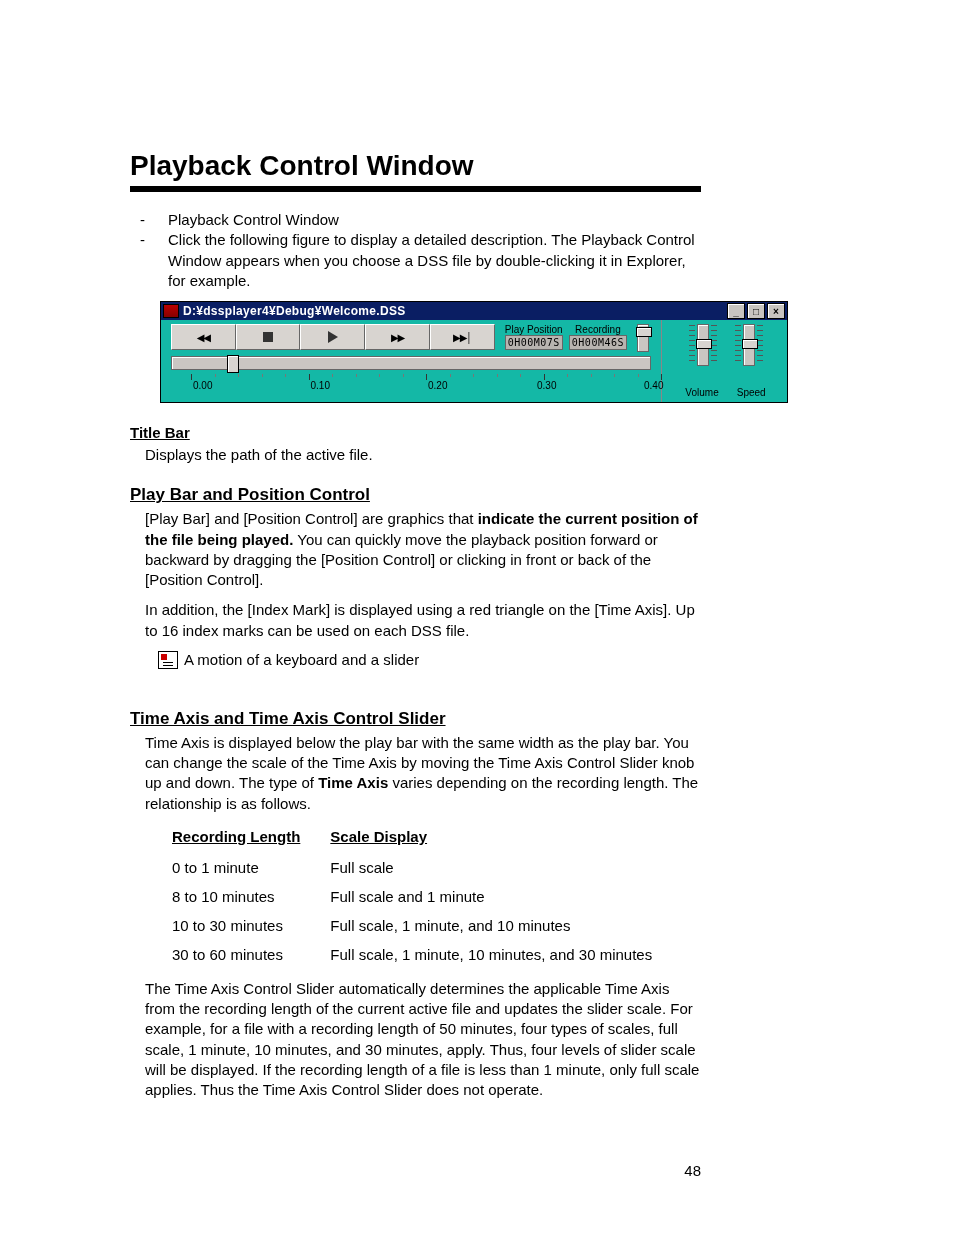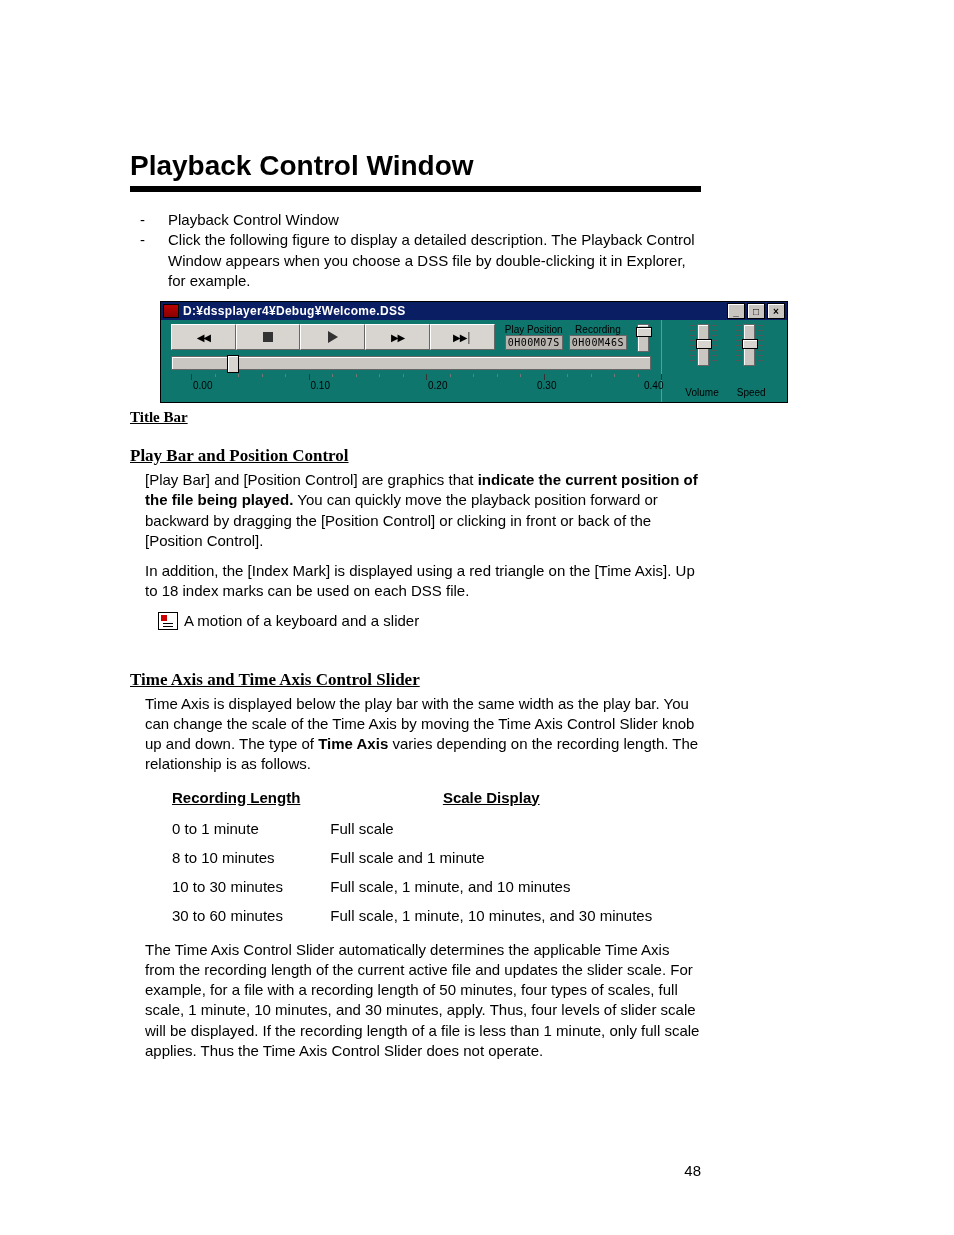--- a/index.html
+++ b/index.html
@@ -35,21 +35,21 @@
   .bullet-row .dash {
     width: 28px;
     flex: none;
   }
   
   .player {
     margin: 10px 0 6px 30px;
     width: 628px;
     border: 1px solid #000;
     box-sizing: border-box;
-    background: #0f766e;
+    background: #14b8a6;
     font-size: 11px;
   }
   .titlebar {
     display: flex;
     align-items: center;
     background: #0a1e63;
     color: #fff;
     height: 18px;
     font-size: 12px;
     padding: 0 2px;
@@ -140,22 +140,21 @@
   .scaleblk { display:flex; align-items:center; gap:2px; }
   .scale-ticks {
     width:6px; height:40px;
     background: repeating-linear-gradient(to bottom,#555 0,#555 1px,transparent 1px,transparent 5px);
   }
   .vs-label { font-size:10px; }
   
   .sec-head {
     font-weight: bold;
     text-decoration: underline;
-    margin: 6px 0 4px 0;
-    font-family: Liberation Serif, serif;
+    margin: 21px 0 4px 0;
   }
   .sec-head.big { font-size: 17px; margin-top: 20px; }
   .para { line-height: 1.35; margin: 4px 0 10px 15px; }
   .note-row { display:flex; align-items:center; gap:6px; margin: 6px 0 0 28px; }
   .note-icon {
     width:18px; height:16px; border:1px solid #000; background:#fff;
     position:relative;
   }
   .note-icon::before {
     content:""; position:absolute; left:2px; top:2px; width:6px; height:6px;
@@ -164,21 +163,21 @@
   .note-icon::after {
     content:""; position:absolute; left:4px; bottom:2px; width:10px; height:1px;
     background:#000; box-shadow: 0 -3px 0 #000;
   }
   table.scale {
     border-collapse: collapse;
     margin: 8px 0 10px 42px;
     font-size: 15px;
   }
   table.scale th {
-    text-align:center; font-weight:bold; text-decoration:underline;
+    text-align:left; font-weight:bold; text-decoration:underline;
     padding: 4px 30px 8px 0;
   }
   table.scale td { padding: 6px 30px 6px 0; }
   .page-num {
     position:absolute; right:115px; bottom:56px; font-size:15px;
   }
 </style>
 </head>
 <body>
 
@@ -295,26 +294,27 @@
         </div>
         <div class="vs-row" style="margin-top:16px;">
           <div class="vs-label">Volume</div>
           <div class="vs-label">Speed</div>
         </div>
       </div>
     </div>
   </div>
 
   <div class="sec-head">Title Bar</div>
+  <div class="para">Displays the path of the active file.</div>
 
   <div class="sec-head big">Play Bar and Position Control</div>
   <div class="para">
     <span> [Play Bar] and [Position Control] are graphics that </span><b>indicate the current position of the file being played.</b><span>  You can quickly move the playback position forward or backward by dragging the [Position Control] or clicking in front or back of the [Position Control].</span>
   </div>
-  <div class="para">In addition, the [Index Mark] is displayed using a red triangle on the [Time Axis].  Up to 18 index marks can be used on each DSS file.</div>
+  <div class="para">In addition, the [Index Mark] is displayed using a red triangle on the [Time Axis].  Up to 16 index marks can be used on each DSS file.</div>
   <div class="note-row">
     <div class="note-icon"></div>
     <div>A motion of a keyboard and a slider</div>
   </div>
 
   <div class="sec-head big" style="margin-top:40px;">Time Axis and Time Axis Control Slider</div>
   <div class="para">
     <span>Time Axis is displayed below the play bar with the same width as the play bar.  You can change the scale of the Time Axis by moving the Time Axis Control Slider knob up and down.  The type of </span><b>Time Axis</b><span> varies depending on the recording length.  The relationship is as follows.</span>
   </div>
 

